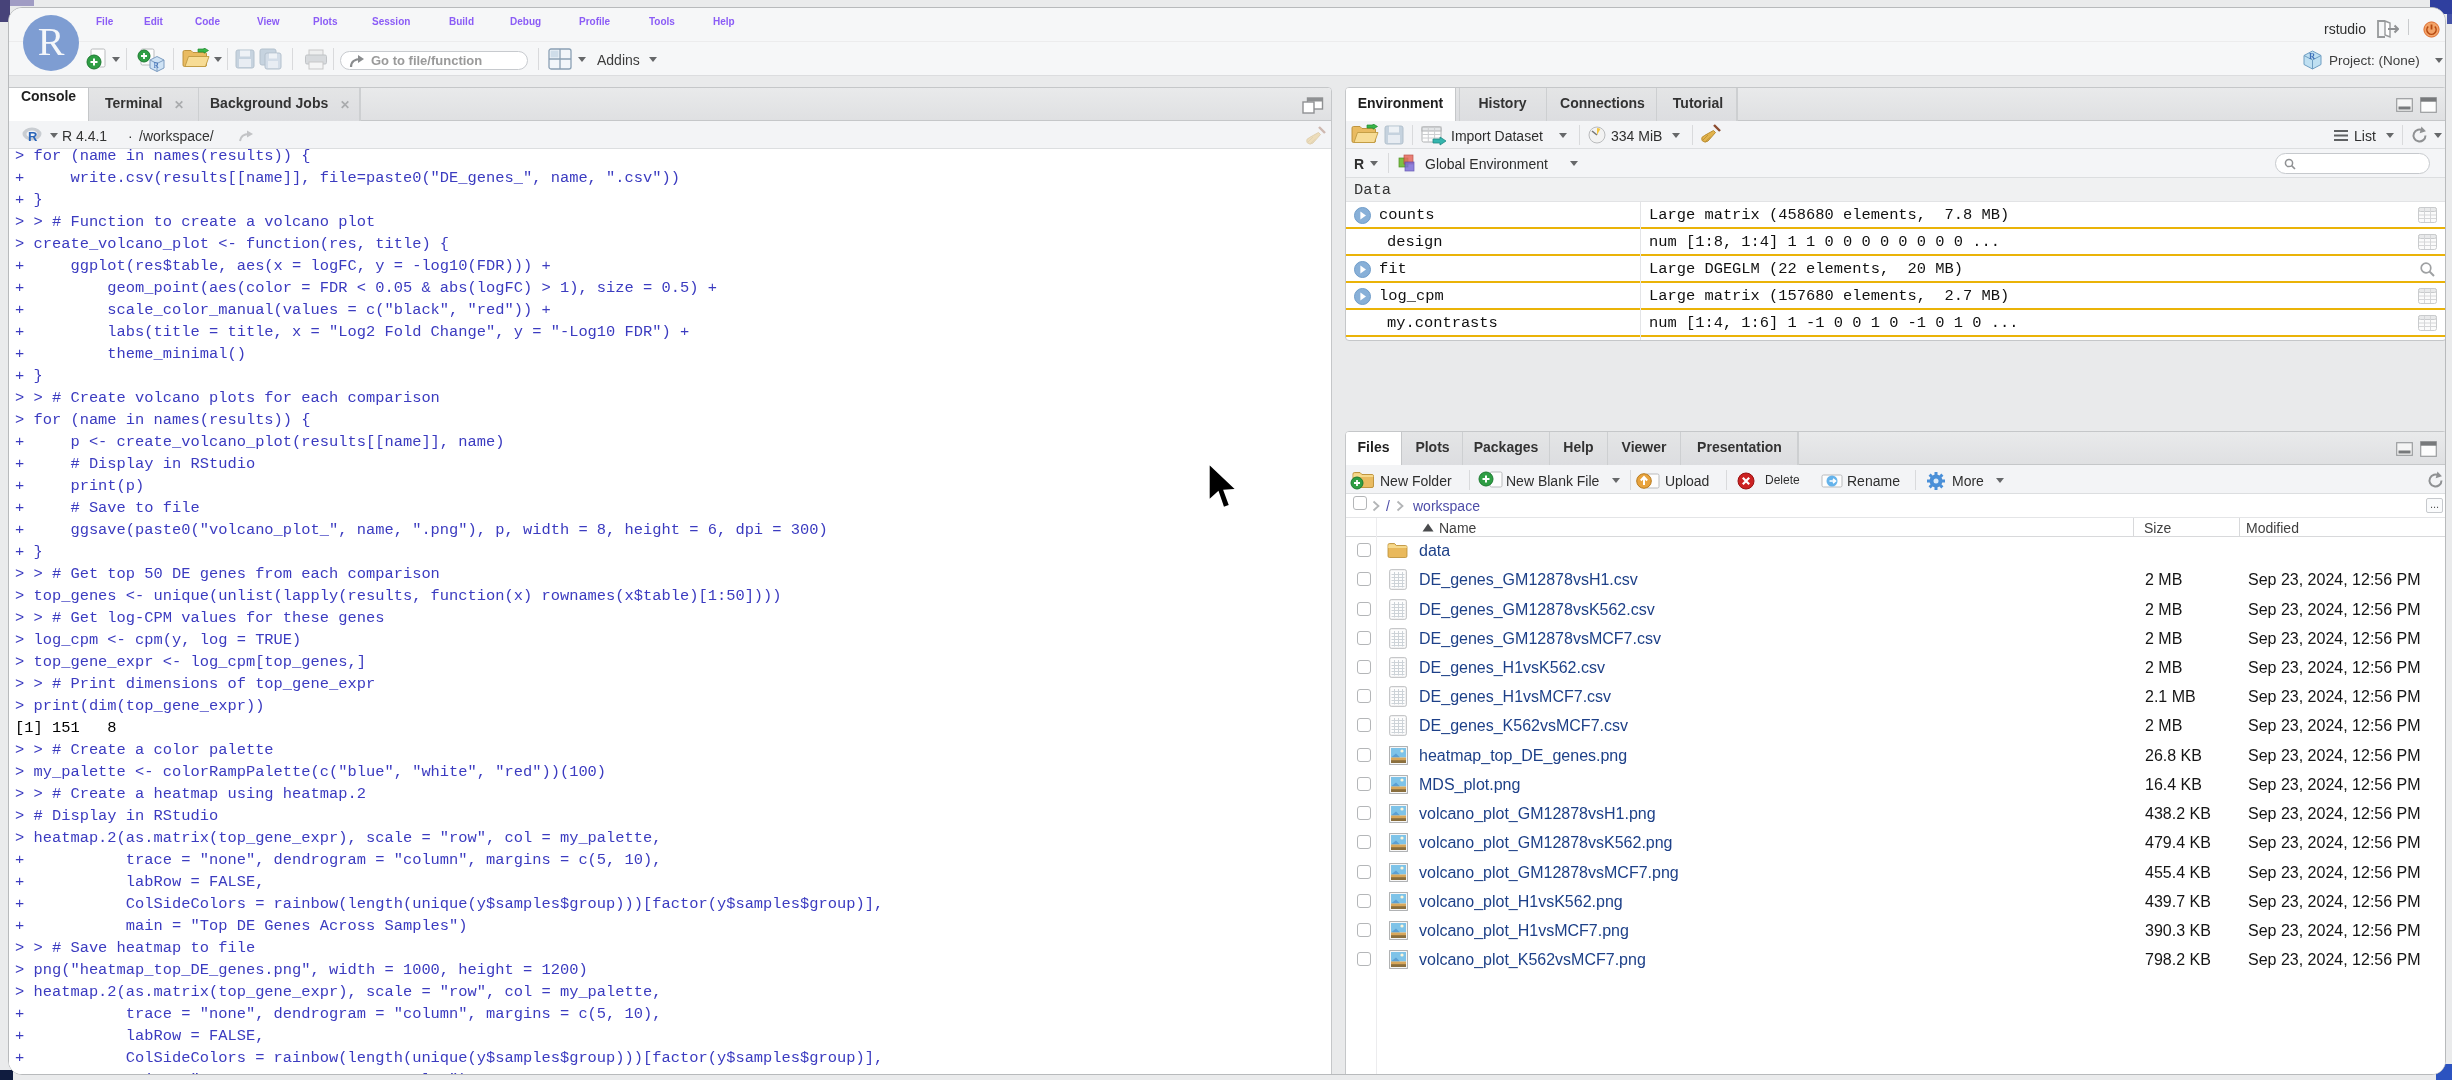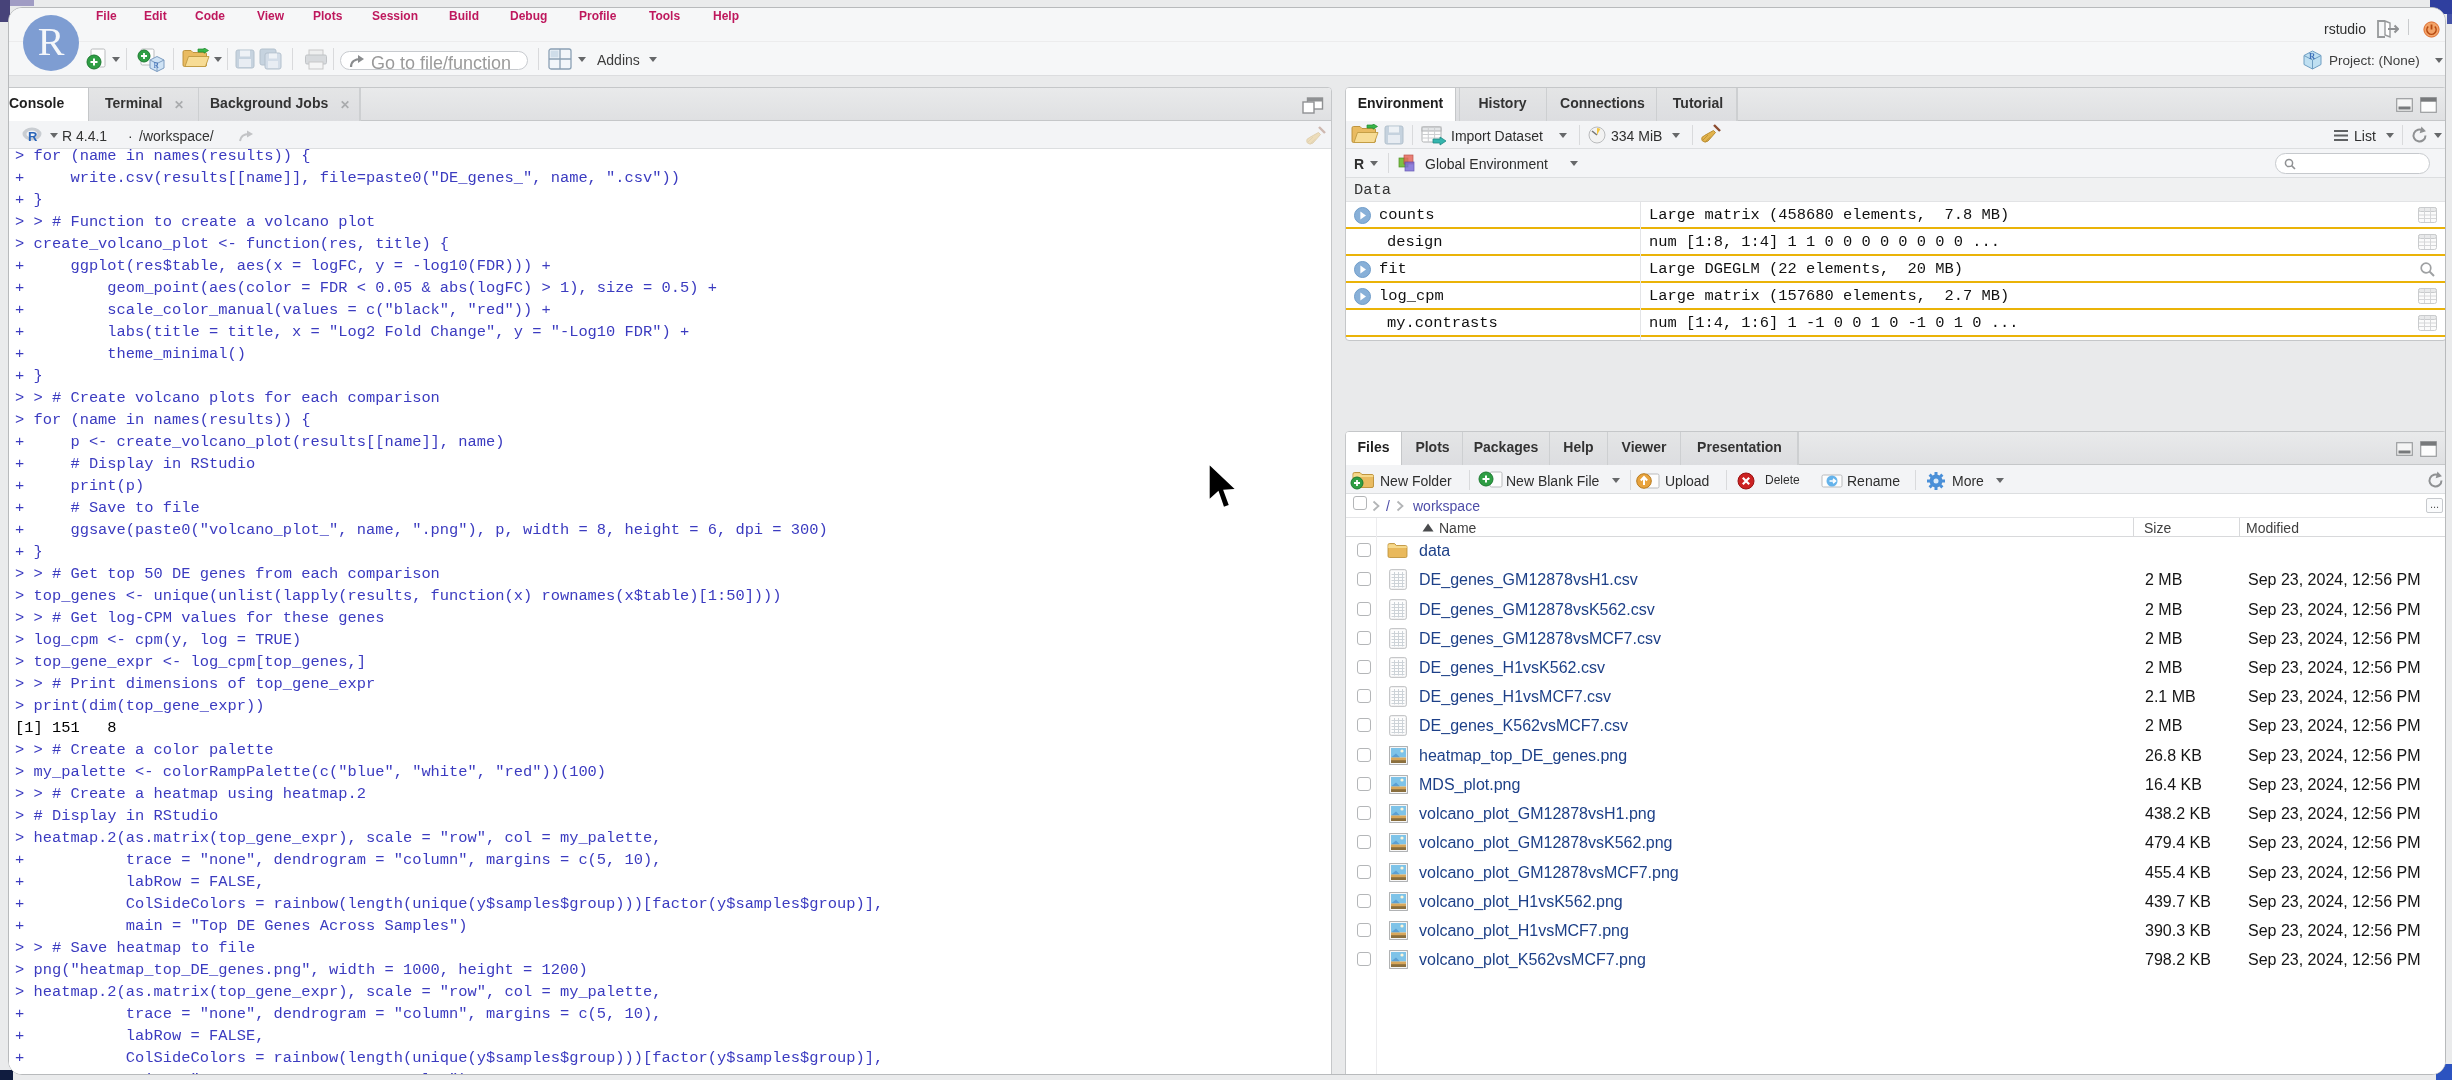--- a/index.html
+++ b/index.html
@@ -1,19 +1,19 @@
 <!DOCTYPE html>
 <html><head><meta charset="utf-8"><style>
 * { margin:0; padding:0; box-sizing:border-box; }
 html,body { width:2452px; height:1080px; overflow:hidden; background:#eaebec; font-family:"Liberation Sans",sans-serif; }
 .abs { position:absolute; }
 #win { position:absolute; left:8px; top:7px; width:2438px; height:1068px; background:#f5f6f7; border:1px solid #b8babc; border-radius:14px; overflow:hidden; z-index:1; }
 .corner { position:absolute; z-index:0; }
 #menubar { position:absolute; left:0; top:0; width:100%; height:34px; background:#f6f7f8; border-bottom:1px solid #ececed; }
-.mitem { position:absolute; top:1px; font-size:12px; font-weight:bold; color:#be185d; }
+.mitem { position:absolute; top:8px; font-size:10px; font-weight:bold; color:#8b5cf6; }
 #toolbar { position:absolute; left:0; top:34px; width:100%; height:34px; background:#f6f7f8; border-bottom:1px solid #dcdddf; }
 .vsep { position:absolute; width:1px; background:#d9dadc; }
 .pane { position:absolute; background:#fff; border:1px solid #c5c7c9; border-radius:4px; overflow:hidden; }
 .tabstrip { position:absolute; left:0; top:0; width:100%; height:33px; background:linear-gradient(#e9eaeb,#dfe0e2); border-bottom:1px solid #c5c7c9; }
 .tab { position:absolute; top:0; height:33px; font-size:14px; font-weight:bold; color:#333; white-space:nowrap; }
 .tab.act { background:#fff; border-right:1px solid #c5c7c9; color:#1f1f1f; }
 .tabx { position:absolute; color:#a9abad; font-weight:bold; font-size:12px; }
 .ptool { position:absolute; left:0; width:100%; background:#f3f4f6; border-bottom:1px solid #dcdee0; }
 .tlabel { position:absolute; font-size:14px; color:#2e2e2e; white-space:nowrap; }
 .caret { position:absolute; width:0; height:0; border-left:4px solid transparent; border-right:4px solid transparent; border-top:5px solid #66686a; }
@@ -113,42 +113,42 @@
         <rect x="1.5" y="6" width="21" height="9" rx="1.5" fill="#b9bec3" stroke="#8b9196"></rect>
         <rect x="5" y="13" width="14" height="7" fill="#f4f4f4" stroke="#9a9a9a"></rect>
       </g>
     </svg>
 <div class="vsep" style="left:324px;top:40px;height:22px;background:#d9dadc;"></div>
 <div class="abs" style="left:331px;top:43px;width:188px;height:19px;background:#fff;border:1px solid #c7cace;border-radius:10px;"></div>
 <svg class="abs" style="left:339px;top:44px;" width="18" height="18" viewBox="0 0 18 18">
       <path d="M3 15 Q3 7 13 7" fill="none" stroke="#8a8c8e" stroke-width="2.2"></path>
       <path d="M10 3 L16 7 L10 11 Z" fill="#8a8c8e"></path>
     </svg>
-<div class="tlabel" style="left:362px;top:45px;font-size:18px;color:#9a9a9a;font-weight:normal;">Go to file/function</div>
+<div class="tlabel" style="left:362px;top:45px;font-size:13px;color:#9a9a9a;font-weight:bold;">Go to file/function</div>
 <div class="vsep" style="left:529px;top:40px;height:22px;background:#d9dadc;"></div>
 <svg class="abs" style="left:539px;top:40px;" width="24" height="22" viewBox="0 0 24 22">
       <rect x="1" y="1" width="22" height="20" rx="2" fill="#f2f6fa" stroke="#8aa0b4" stroke-width="1.3"></rect>
       <path d="M12 1 V21 M1 11 H23" stroke="#8aa0b4" stroke-width="1.3"></path>
       <rect x="2.5" y="2.5" width="8" height="7" fill="#cfdde9"></rect>
     </svg>
 <div class="caret" style="left:569px;top:49px;border-top-color:#66686a;"></div>
 <div class="tlabel" style="left:588px;top:44px;font-size:14px;color:#3d3d3d;font-weight:normal;">Addins</div>
 <div class="caret" style="left:640px;top:49px;border-top-color:#66686a;"></div>
 <svg class="abs" style="left:2294px;top:42px;" width="19" height="20" viewBox="0 0 19 20">
       <path d="M1 5.5 L9.5 1 L18 5.5 L18 14.5 L9.5 19 L1 14.5 Z" fill="#bfe0f2" stroke="#6f9ec2"></path>
       <path d="M1 5.5 L9.5 10 L18 5.5 M9.5 10 L9.5 19" fill="none" stroke="#6f9ec2"></path>
       <text x="6" y="9" font-size="8.5" fill="#3d6fb8" font-family="Liberation Serif" font-weight="bold">R</text>
     </svg>
 <div class="tlabel" style="left:2320px;top:45px;font-size:13.5px;color:#3d3d3d;font-weight:normal;">Project: (None)</div>
 <div class="caret" style="left:2426px;top:50px;border-top-color:#66686a;"></div>
 <div id="console" class="pane" style="left:-1px;top:79px;width:1324px;height:990px;border-radius:0 4px 0 0;">
 <div class="tabstrip"></div>
 <div class="abs" style="left:0;top:0;width:351px;height:33px;background:linear-gradient(#e4e5e6,#dcdde0);border-right:1px solid #cdcfd1;"></div>
 <div class="tab act" style="left:0;width:80px;">
-        <div style="margin-top:7px;text-align:left;">Console</div>
+        <div style="text-align:center;">Console</div>
       </div>
 <div class="tab" style="left:81px;width:108px;">
         <div style="margin-top:7px;margin-left:15px;">Terminal</div>
       </div>
 <div class="tabx" style="left:165px;top:10px;">✕</div>
 <div class="tab" style="left:190px;width:161px;">
         <div style="margin-top:7px;margin-left:11px;">Background Jobs</div>
       </div>
 <div class="tabx" style="left:331px;top:10px;">✕</div>
 <div class="vsep" style="left:189px;top:0px;height:33px;background:#cdcfd1;"></div>

